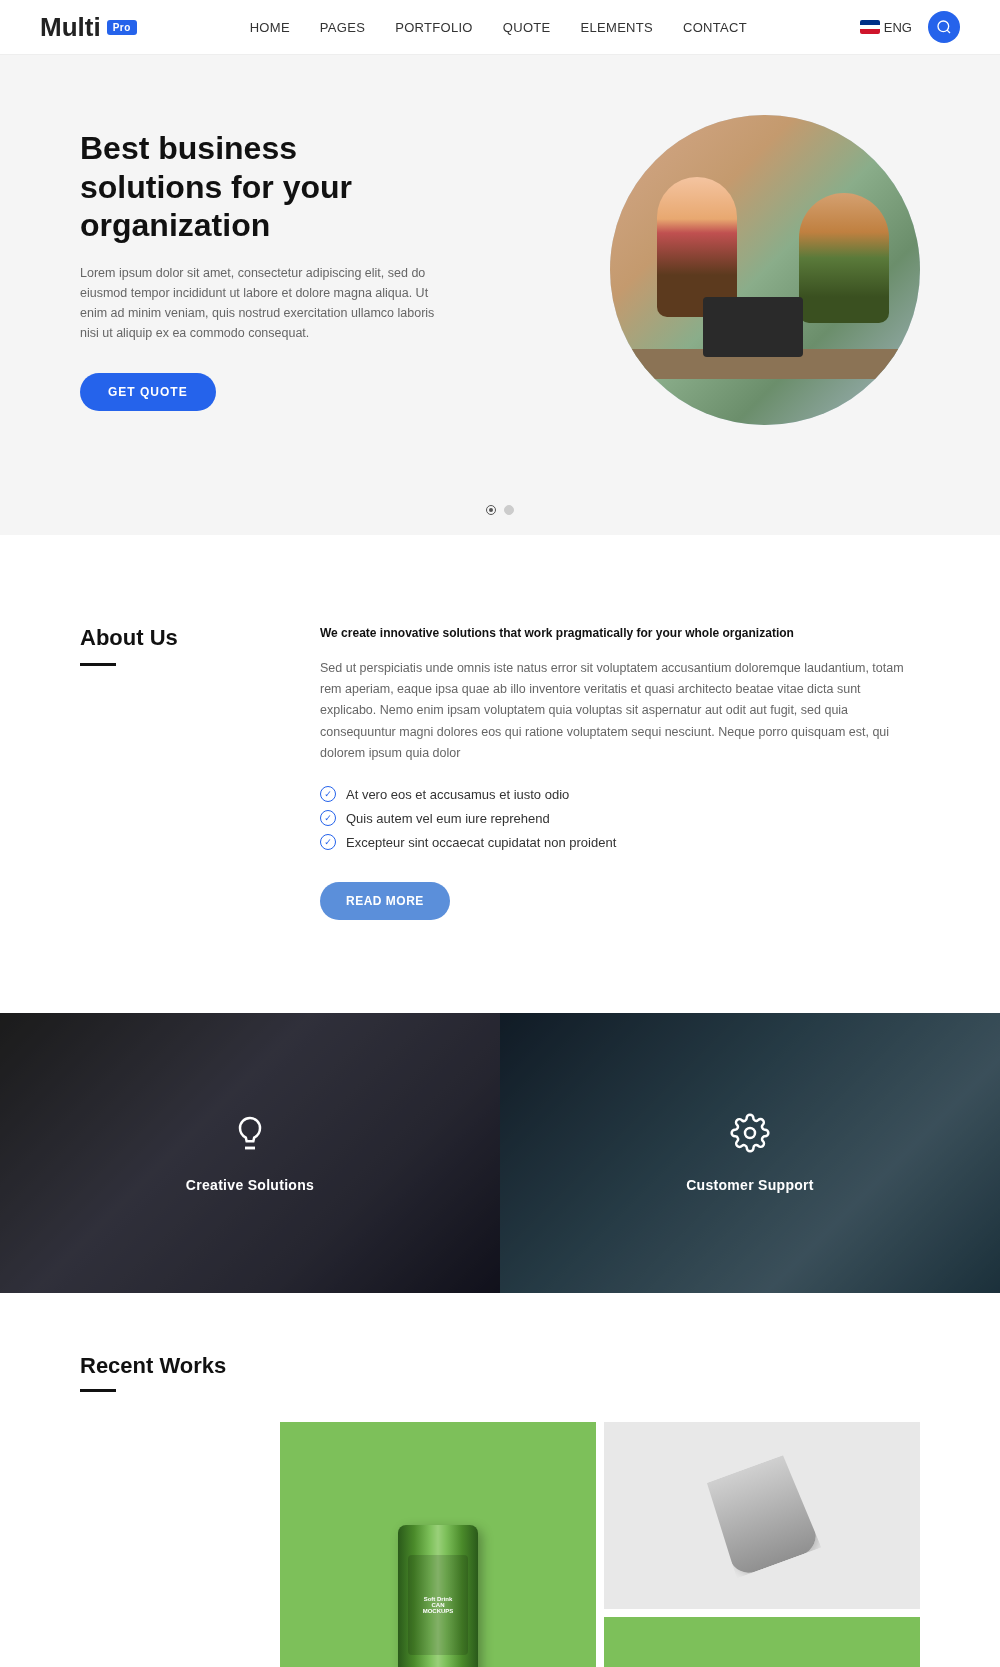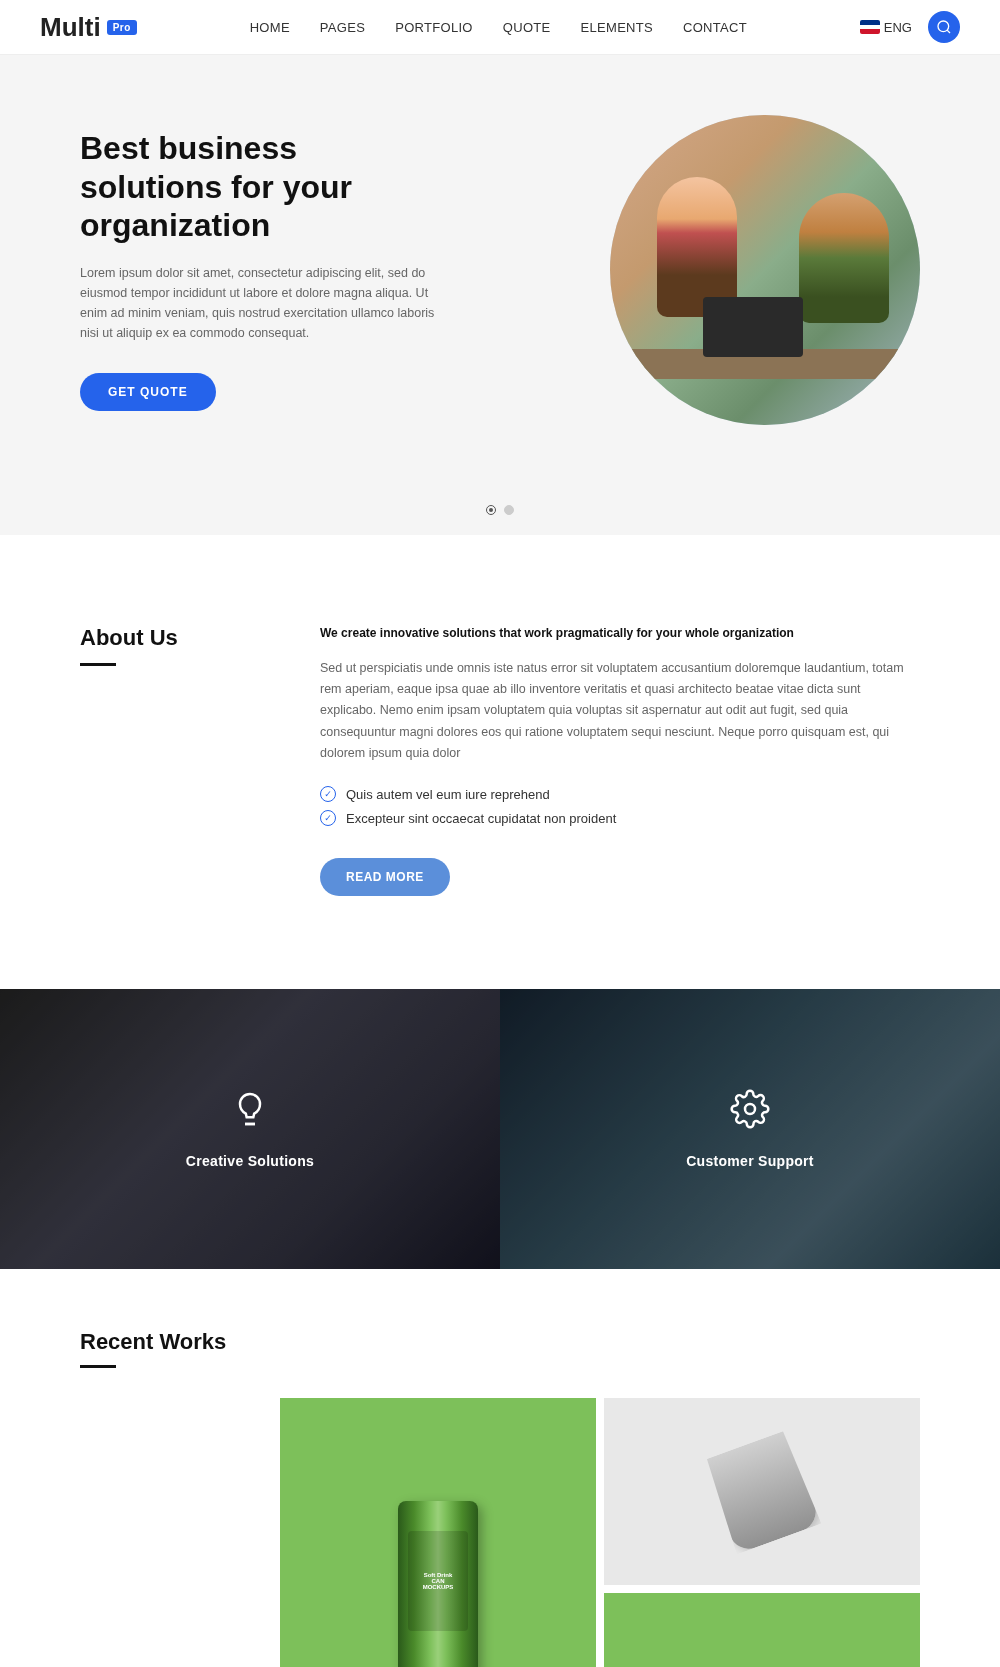--- a/index.html
+++ b/index.html
@@ -500,20 +500,24 @@
 
 <section class="about-section">
   <div class="about-left">
     <div class="about-title">About Us</div>
     <div class="title-underline"></div>
   </div>
   <div class="about-right">
     <div class="about-headline">We create innovative solutions that work pragmatically for your whole organization</div>
     <p class="about-body">Sed ut perspiciatis unde omnis iste natus error sit voluptatem accusantium doloremque laudantium, totam rem aperiam, eaque ipsa quae ab illo inventore veritatis et quasi architecto beatae vitae dicta sunt explicabo. Nemo enim ipsam voluptatem quia voluptas sit aspernatur aut odit aut fugit, sed quia consequuntur magni dolores eos qui ratione voluptatem sequi nesciunt. Neque porro quisquam est, qui dolorem ipsum quia dolor</p>
     <ul class="check-list">
+      <li>
+        <span class="check-icon"></span>
+        <span>At vero eos et accusamus et iusto odio</span>
+      </li>
       <li>
         <span class="check-icon"></span>
         <span>Quis autem vel eum iure reprehend</span>
       </li>
       <li>
         <span class="check-icon"></span>
         <span>Excepteur sint occaecat cupidatat non proident</span>
       </li>
     </ul>
     <button class="btn-read-more">READ MORE</button>

